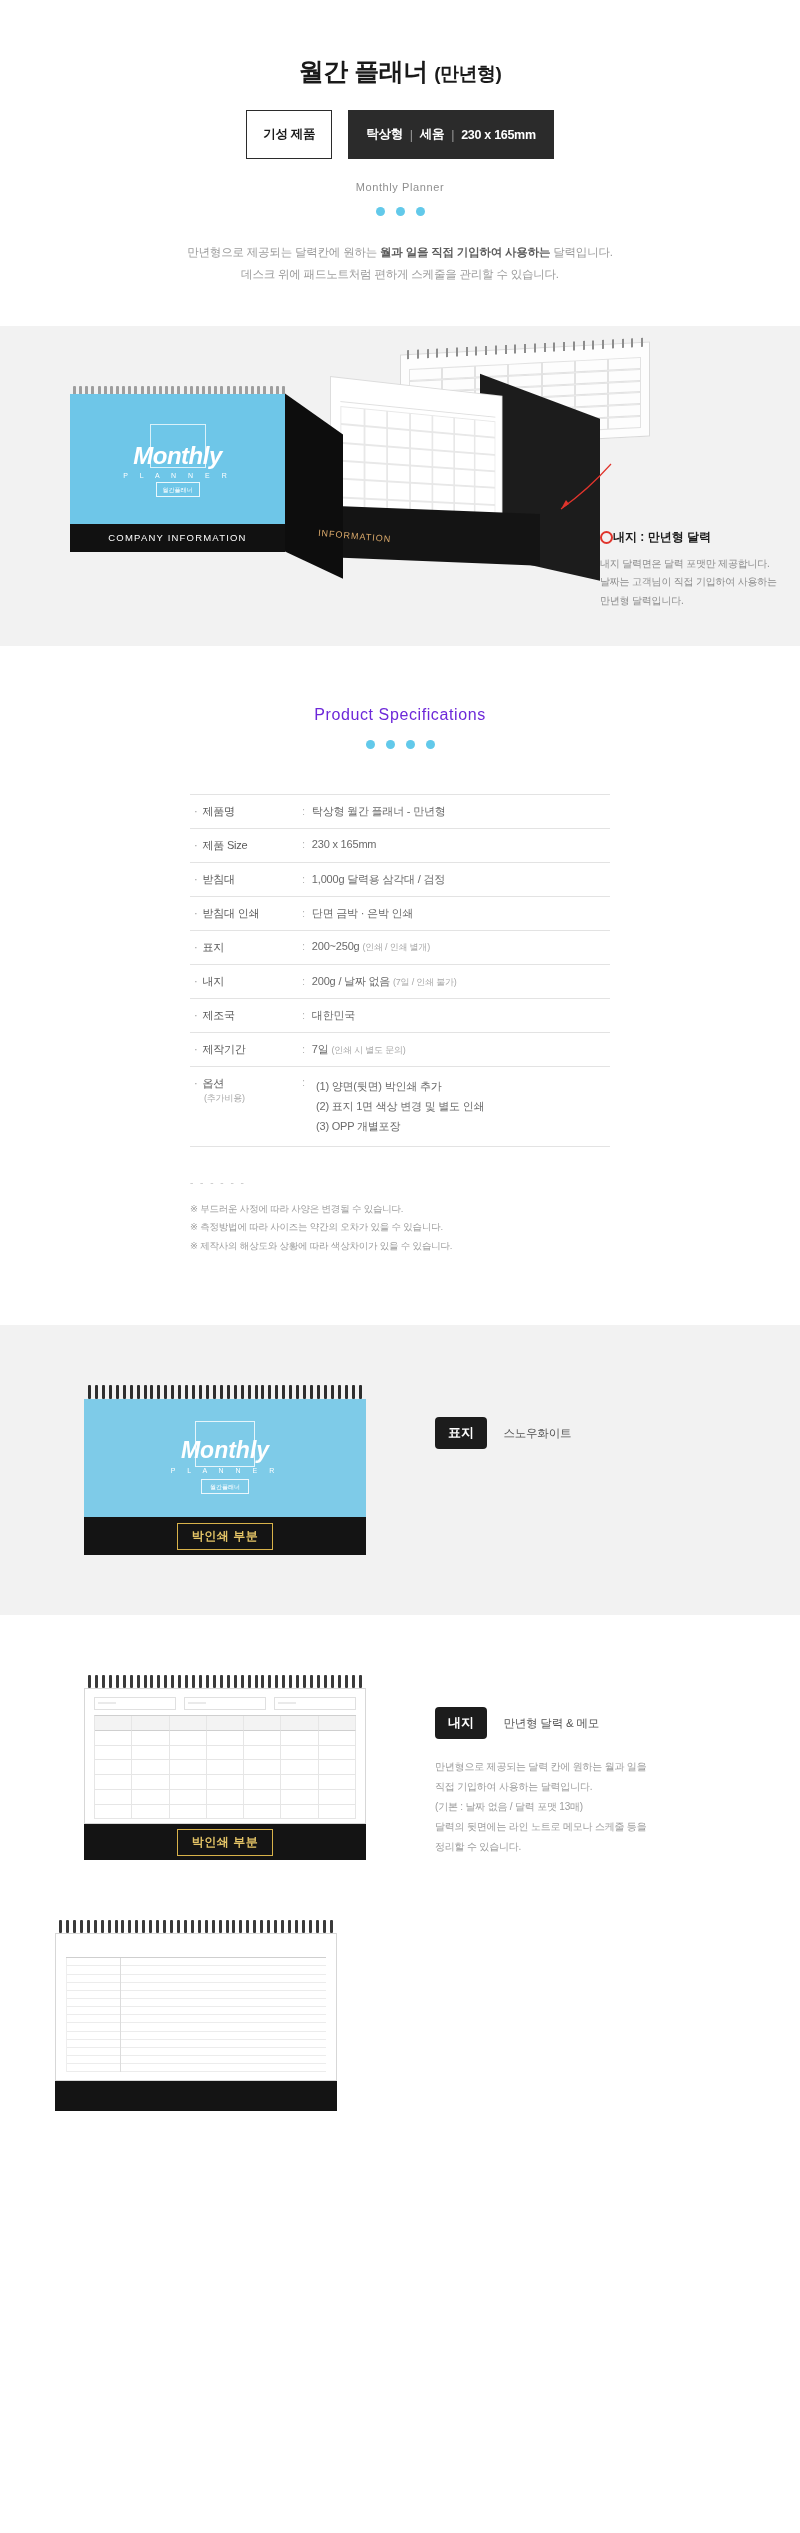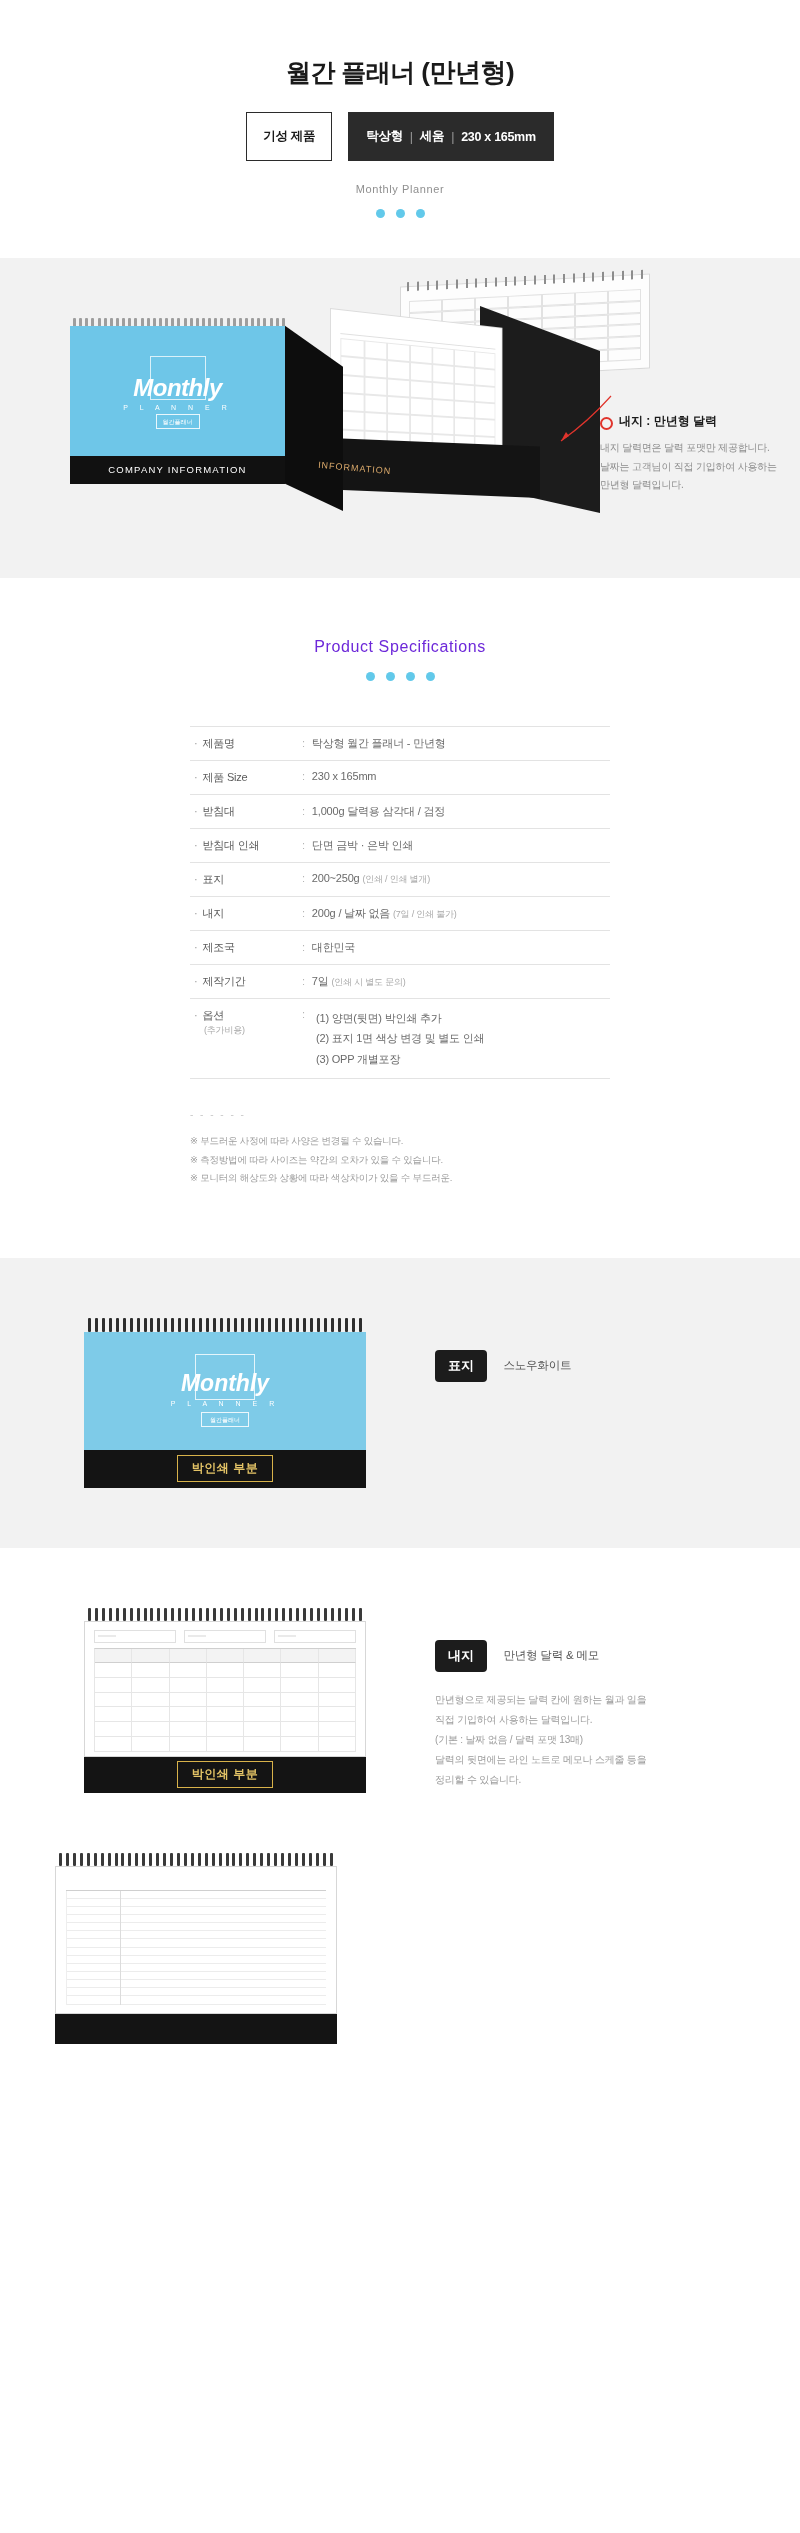--- a/index.html
+++ b/index.html
@@ -22,21 +22,21 @@
     padding: 55px 0 40px;
     text-align: center;
   }
   .hero-title {
     font-size: 25px;
     font-weight: bold;
     color: #1a1a1a;
     letter-spacing: -0.5px;
   }
   .hero-title .paren {
-    font-size: 26px;
+    font-size: 19px;
     text-align: center;
   }
   .badge-row {
     margin-top: 22px;
     display: flex;
     justify-content: center;
     align-items: stretch;
     gap: 12px;
   }
   .badge-outline {
@@ -275,25 +275,25 @@
 
   
   .annot {
     position: absolute;
     left: 600px;
     top: 145px;
     width: 185px;
   }
   .annot .tagline {
     display: flex;
-    align-items: flex-end;
-    gap: 6px;
+    align-items: center;
     font-size: 12px;
     font-weight: bold;
     color: #1b1b1b;
+    margin-top: 48px;
   }
   .annot .tagline .pin {
     width: 13px; height: 13px;
     border: 2px solid #e0342c;
     border-radius: 50%;
     display: inline-block;
   }
   .annot .body {
     margin-top: 9px;
     font-size: 10px;
@@ -605,20 +605,24 @@
     </div>
 
     <div class="hero-sub">Monthly Planner</div>
 
     <div class="dots">
       <span class="dot"></span>
       <span class="dot"></span>
       <span class="dot"></span>
     </div>
 
+    <div class="hero-desc">
+      <span>만년형으로 제공되는 달력칸에 원하는 </span><b>월과 일을 직접 기입하여 사용하는 </b><span>달력입니다.</span><br>
+      <span>데스크 위에 패드노트처럼 편하게 스케줄을 관리할 수 있습니다.</span>
+    </div>
   </section>
 
   <section class="band-gray photo-block">
     <div class="photo-inner">
 
       <div class="cal-back">
         <div class="spiral">
           <i></i>
             <i></i>
             <i></i>
@@ -869,21 +873,21 @@
             </span>
           </td>
         </tr>
       </tbody>
     </table>
 
     <div class="notes">
       <div class="rule">- - - - - -</div>
       <p>※ 부드러운 사정에 따라 사양은 변경될 수 있습니다.</p>
       <p>※ 측정방법에 따라 사이즈는 약간의 오차가 있을 수 있습니다.</p>
-      <p>※ 모니터의 해상도와 상황에 따라 색상차이가 있을 수 부드러운.</p>
+      <p>※ 제작사의 해상도와 상황에 따라 색상차이가 있을 수 있습니다.</p>
     </div>
   </section>
 
   <section class="band-gray detail">
     <div class="detail-visual">
       <div class="cover-card">
         <div class="cover-spiral">
           <i></i>
             <i></i>
             <i></i>

